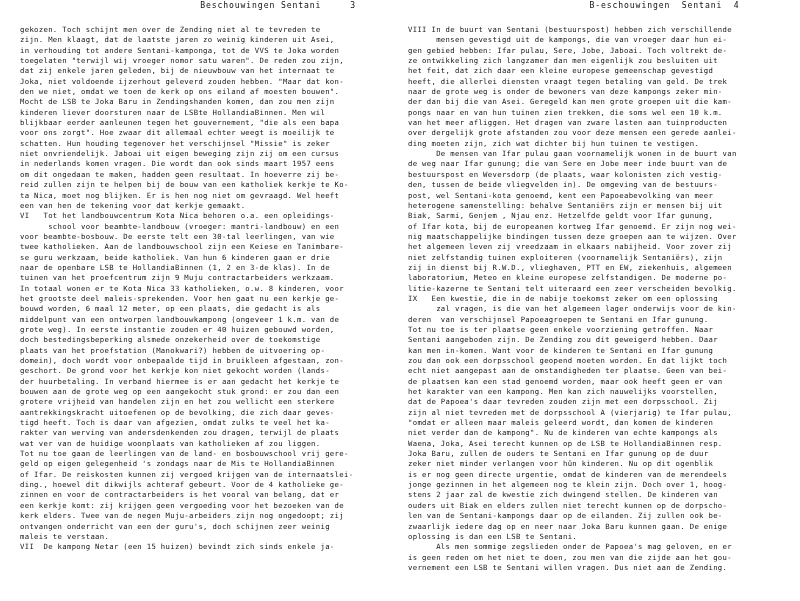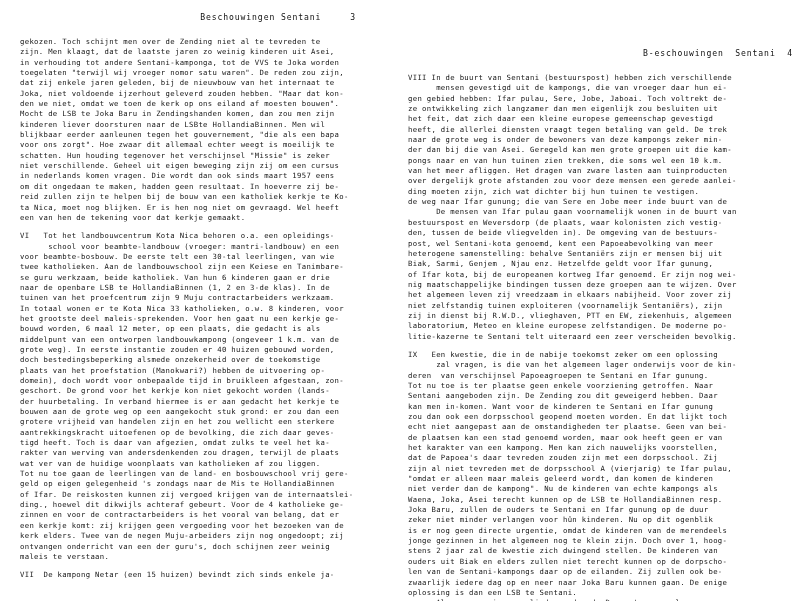--- a/index.html
+++ b/index.html
@@ -27,21 +27,20 @@
     display: flex;
     flex-direction: row;
     width: 800px;
     height: 601px;
     box-sizing: border-box;
   }
   .column {
     box-sizing: border-box;
     width: 400px;
     height: 601px;
-    padding-top: 12px;
   }
   .column.left {
     padding-left: 20px;
     padding-right: 6px;
   }
   .column.right {
     padding-left: 8px;
     padding-right: 7px;
   }
   .running-head {
@@ -50,30 +49,28 @@
     line-height: 11px;
     white-space: pre;
     margin: 0 0 14px 0;
     color: #101010;
   }
   .column.left .running-head {
     text-align: right;
     padding-right: 38px;
   }
   .column.right .running-head {
-    text-align: right;
+    text-align: center;
     padding-left: 128px;
-    margin-top: 36px;
   }
   .para {
     margin: 0;
     padding: 0;
   }
   .para + .para {
-    margin-top: 8px;
   }
   .line {
     font-size: 7.25px;
     line-height: 10.34px;
     letter-spacing: 0.33px;
     white-space: pre;
     margin: 0;
     padding: 0;
     overflow: hidden;
     text-overflow: clip;
@@ -94,21 +91,21 @@
             <div class="line">in verhouding tot andere Sentani-kamponga, tot de VVS te Joka worden</div>
             <div class="line">toegelaten "terwijl wij vroeger nomor satu waren". De reden zou zijn,</div>
             <div class="line">dat zij enkele jaren geleden, bij de nieuwbouw van het internaat te</div>
             <div class="line">Joka, niet voldoende ijzerhout geleverd zouden hebben. "Maar dat kon-</div>
             <div class="line">den we niet, omdat we toen de kerk op ons eiland af moesten bouwen".</div>
             <div class="line">Mocht de LSB te Joka Baru in Zendingshanden komen, dan zou men zijn</div>
             <div class="line">kinderen liever doorsturen naar de LSBte HollandiaBinnen. Men wil</div>
             <div class="line">blijkbaar eerder aanleunen tegen het gouvernement, "die als een bapa</div>
             <div class="line">voor ons zorgt". Hoe zwaar dit allemaal echter weegt is moeilijk te</div>
             <div class="line">schatten. Hun houding tegenover het verschijnsel "Missie" is zeker</div>
-            <div class="line">niet verschillende. Geheel uit eigen beweging zijn zij om een cursus</div>
+            <div class="line">niet onvriendelijk. Jaboai uit eigen beweging zijn zij om een cursus</div>
             <div class="line">in nederlands komen vragen. Die wordt dan ook sinds maart 1957 eens</div>
             <div class="line">om dit ongedaan te maken, hadden geen resultaat. In hoeverre zij be-</div>
             <div class="line">reid zullen zijn te helpen bij de bouw van een katholiek kerkje te Ko-</div>
             <div class="line">ta Nica, moet nog blijken. Er is hen nog niet om gevraagd. Wel heeft</div>
             <div class="line">een van hen de tekening voor dat kerkje gemaakt.</div>
           </div>
           <div class="para">
             <div class="line">VI   Tot het landbouwcentrum Kota Nica behoren o.a. een opleidings-</div>
             <div class="line">      school voor beambte-landbouw (vroeger: mantri-landbouw) en een</div>
             <div class="line">voor beambte-bosbouw. De eerste telt een 30-tal leerlingen, van wie</div>
@@ -157,22 +154,22 @@
             <div class="line">gen gebied hebben: Ifar pulau, Sere, Jobe, Jaboai. Toch voltrekt de-</div>
             <div class="line">ze ontwikkeling zich langzamer dan men eigenlijk zou besluiten uit</div>
             <div class="line">het feit, dat zich daar een kleine europese gemeenschap gevestigd</div>
             <div class="line">heeft, die allerlei diensten vraagt tegen betaling van geld. De trek</div>
             <div class="line">naar de grote weg is onder de bewoners van deze kampongs zeker min-</div>
             <div class="line">der dan bij die van Asei. Geregeld kan men grote groepen uit die kam-</div>
             <div class="line">pongs naar en van hun tuinen zien trekken, die soms wel een 10 k.m.</div>
             <div class="line">van het meer afliggen. Het dragen van zware lasten aan tuinproducten</div>
             <div class="line">over dergelijk grote afstanden zou voor deze mensen een gerede aanlei-</div>
             <div class="line">ding moeten zijn, zich wat dichter bij hun tuinen te vestigen.</div>
+            <div class="line">      De mensen van Ifar pulau gaan voornamelijk wonen in de buurt van</div>
             <div class="line">de weg naar Ifar gunung; die van Sere en Jobe meer inde buurt van de</div>
-            <div class="line">      De mensen van Ifar pulau gaan voornamelijk wonen in de buurt van</div>
             <div class="line">bestuurspost en Weversdorp (de plaats, waar kolonisten zich vestig-</div>
             <div class="line">den, tussen de beide vliegvelden in). De omgeving van de bestuurs-</div>
             <div class="line">post, wel Sentani-kota genoemd, kent een Papoeabevolking van meer</div>
             <div class="line">heterogene samenstelling: behalve Sentaniërs zijn er mensen bij uit</div>
             <div class="line">Biak, Sarmi, Genjem , Njau enz. Hetzelfde geldt voor Ifar gunung,</div>
             <div class="line">of Ifar kota, bij de europeanen kortweg Ifar genoemd. Er zijn nog wei-</div>
             <div class="line">nig maatschappelijke bindingen tussen deze groepen aan te wijzen. Over</div>
             <div class="line">het algemeen leven zij vreedzaam in elkaars nabijheid. Voor zover zij</div>
             <div class="line">niet zelfstandig tuinen exploiteren (voornamelijk Sentaniërs), zijn</div>
             <div class="line">zij in dienst bij R.W.D., vlieghaven, PTT en EW, ziekenhuis, algemeen</div>

